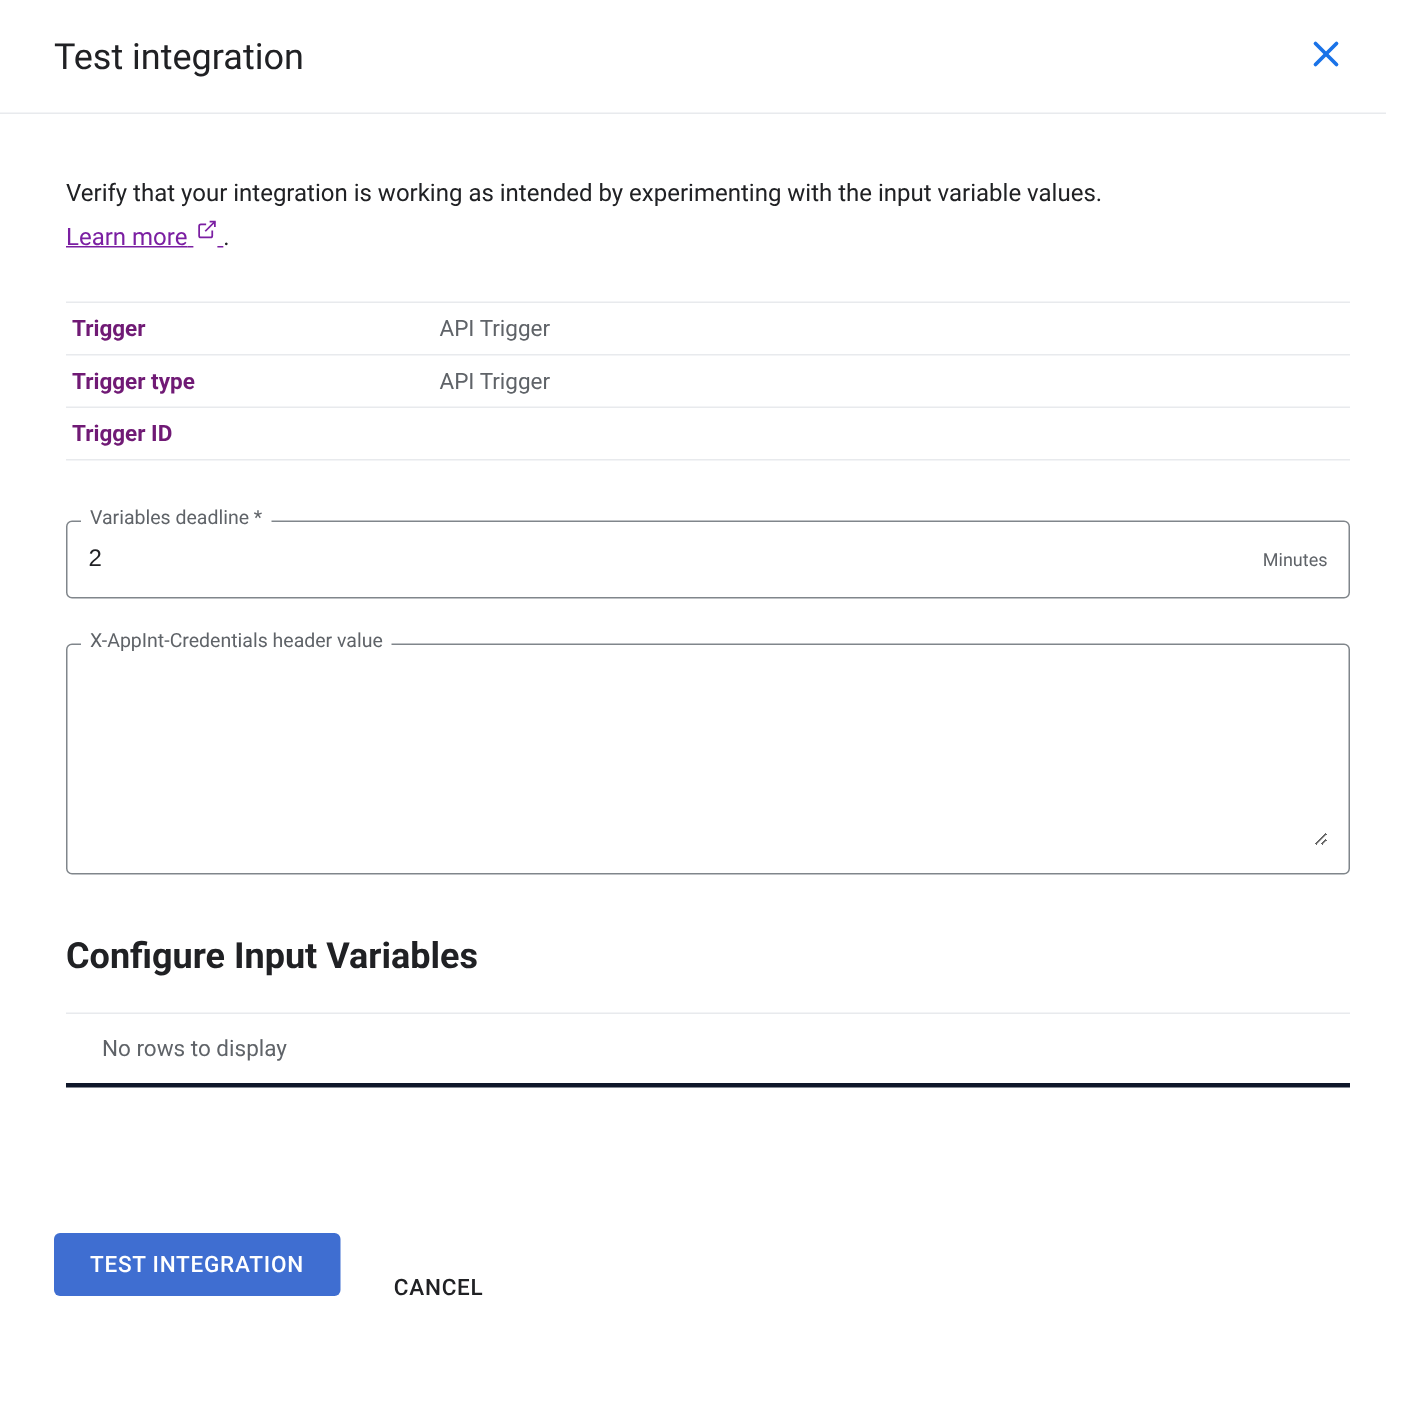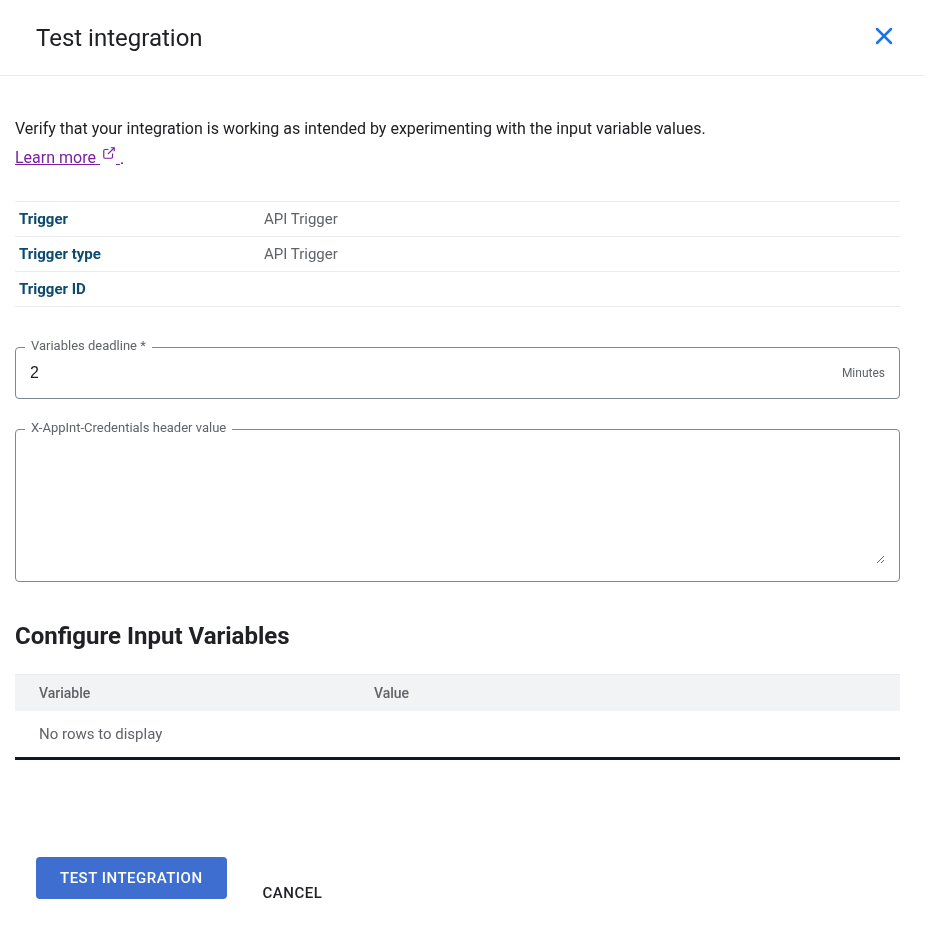--- a/index.html
+++ b/index.html
@@ -37,21 +37,21 @@
       padding: 4px;
       display: flex;
       align-items: center;
       justify-content: center;
     }
     .close-btn svg {
       width: 24px;
       height: 24px;
     }
     .content {
-      padding: 40px 24px 24px 15px;
+      padding: 40px 24px 24px 44px;
     }
     .intro-text {
       font-size: 16px;
       line-height: 1.6;
       color: #202124;
       margin-bottom: 30px;
       max-width: 720px;
     }
     .learn-more {
       color: #7b1fa2;
@@ -70,21 +70,21 @@
     .info-row {
       display: flex;
       border-bottom: 1px solid #e8eaed;
       padding: 8px 4px;
       align-items: center;
     }
     .info-label {
       width: 245px;
       font-weight: 700;
       font-size: 15px;
-      color: #0c4a6e;
+      color: #701a75;
     }
     .info-value {
       font-size: 15px;
       color: #5f6368;
       flex: 1;
     }
     .field-container {
       position: relative;
       margin-bottom: 30px;
     }
@@ -253,24 +253,20 @@
     <div class="field-container">
       <label class="field-label">X-AppInt-Credentials header value</label>
       <div class="textarea-wrap">
         <textarea class="field-textarea" style=""></textarea>
       </div>
     </div>
 
     <h2 class="section-title">Configure Input Variables</h2>
 
     <div class="vars-table">
-      <div class="vars-header">
-        <div class="vars-col-variable">Variable</div>
-        <div class="vars-col-value">Value</div>
-      </div>
       <div class="vars-empty">No rows to display</div>
     </div>
 
   </div>
 
   <div class="footer">
     <button class="btn-primary">TEST INTEGRATION</button>
     <button class="btn-text">CANCEL</button>
   </div>
 

